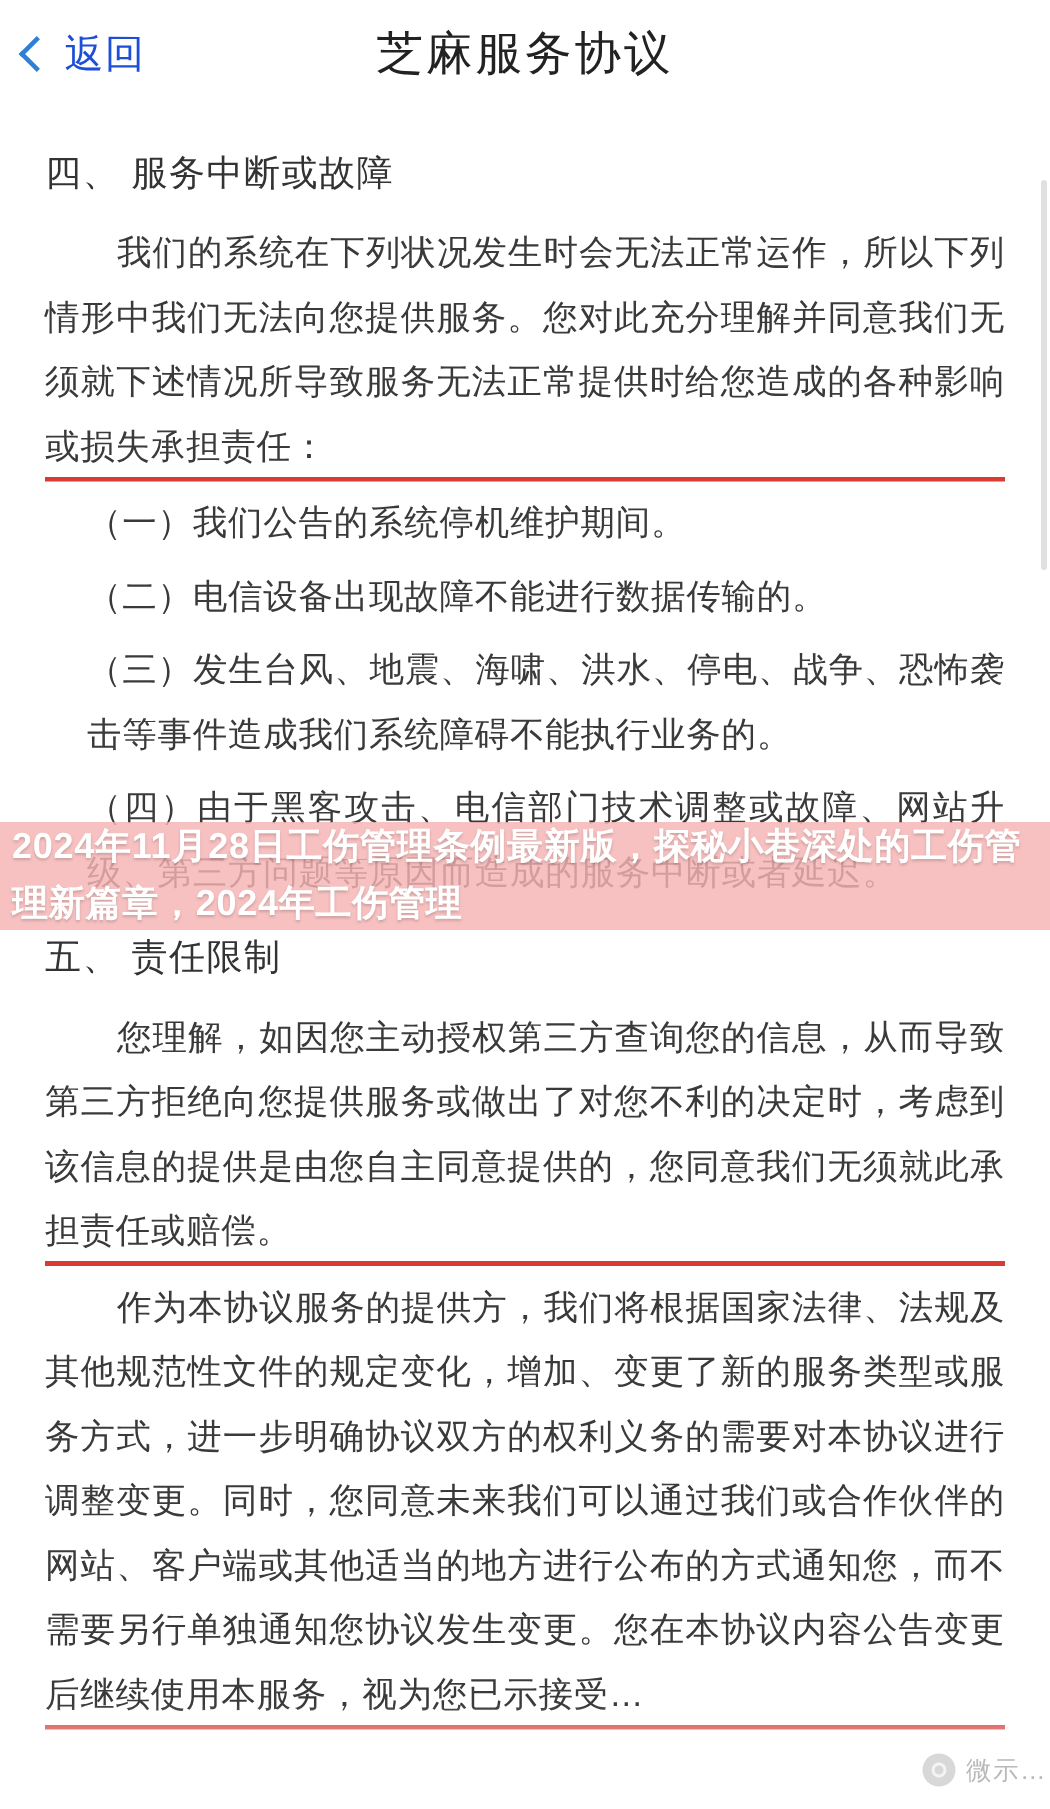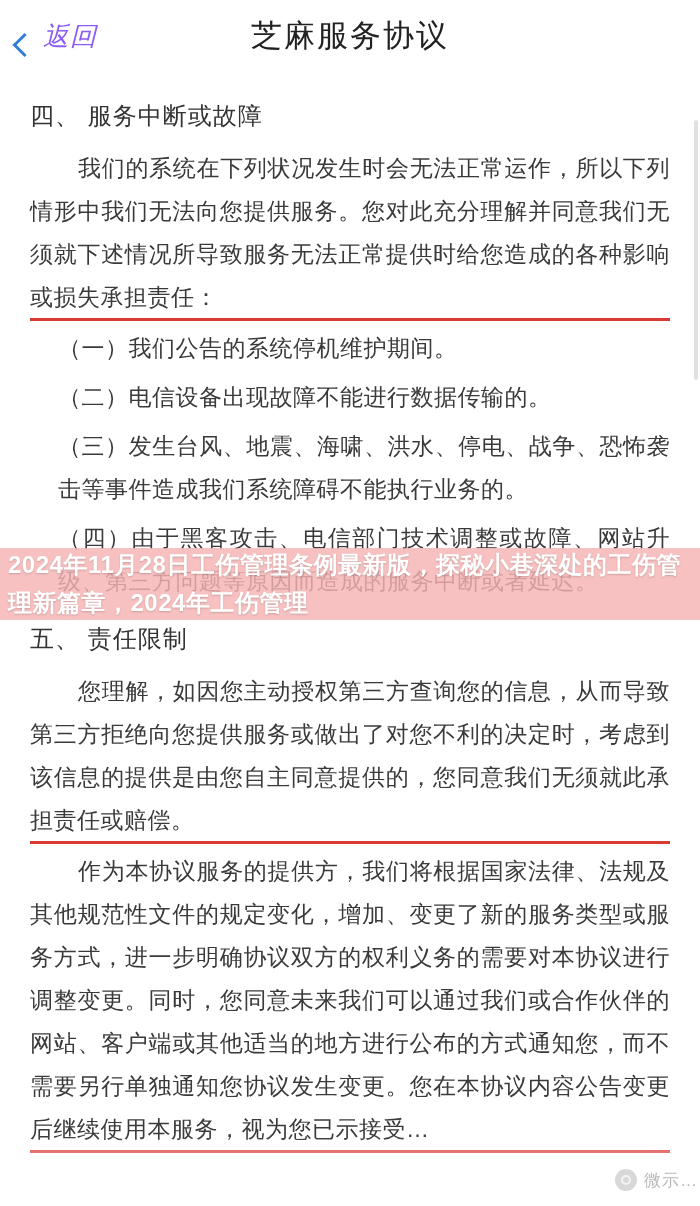--- a/index.html
+++ b/index.html
@@ -24,26 +24,25 @@
     display: flex;
     align-items: center;
     justify-content: center;
   }
   .back-btn {
     position: absolute;
     left: 16px;
     top: 50%;
     transform: translateY(-50%);
     display: flex;
-    align-items: flex-end;
-    color: #8b5cf6;
+    align-items: center;
+    color: #1d4ed8;
     font-size: 26px;
     letter-spacing: 1px;
     cursor: pointer;
-    font-style: italic;
   }
   .back-chevron {
     display: inline-block;
     width: 14px;
     height: 14px;
     border-left: 3px solid #2f7fd6;
     border-bottom: 3px solid #2f7fd6;
     transform: rotate(45deg);
     margin-right: 10px;
   }

